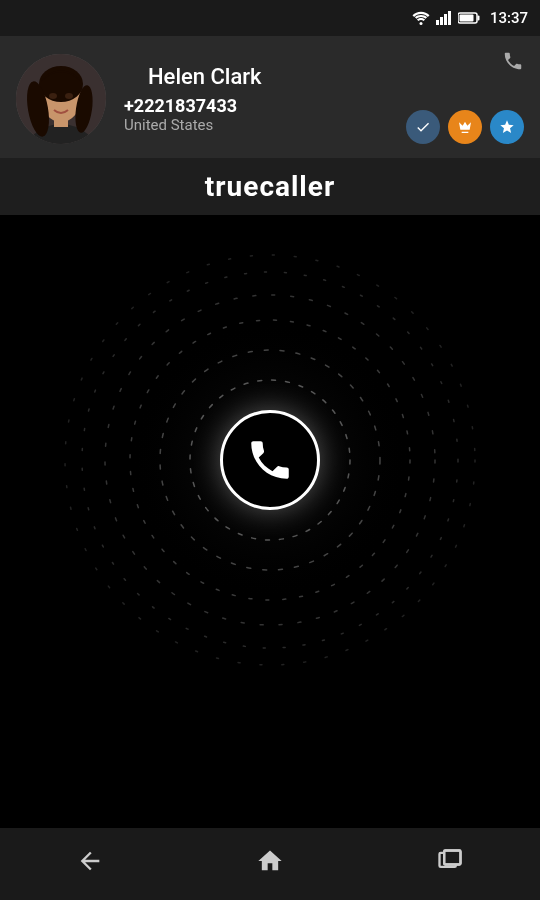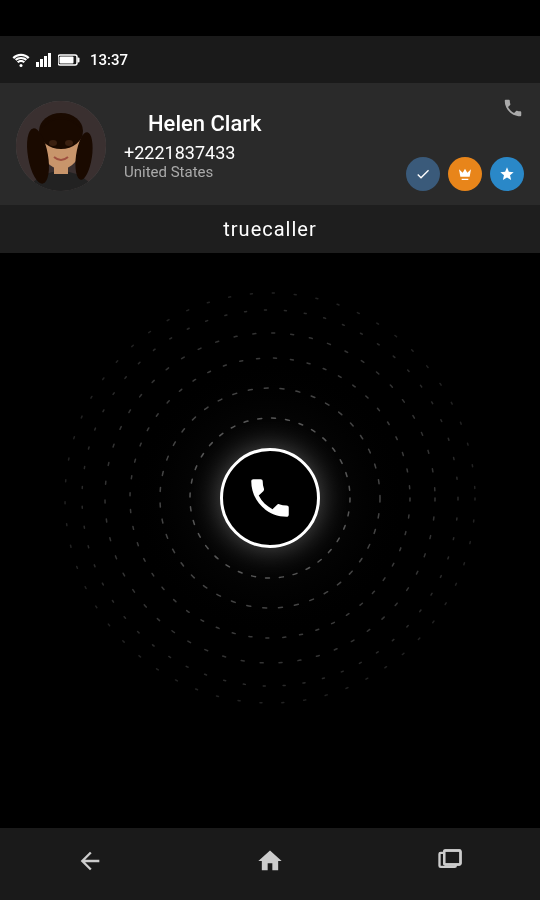--- a/index.html
+++ b/index.html
@@ -9,28 +9,27 @@
       height: 900px;
       background: #000;
       font-family: 'Roboto', Arial, sans-serif;
       overflow: hidden;
       position: relative;
     }
 
     
     #status-bar {
       width: 100%;
-      height: 47px;
+      height: 36px;
       background: #1a1a1a;
       display: flex;
       align-items: center;
-      justify-content: flex-start;
+      justify-content: flex-end;
       padding: 0 12px;
       gap: 6px;
-      margin-top: 36px;
     }
 
     #time {
       color: #fff;
       font-size: 15px;
       font-weight: 500;
       margin-left: 4px;
     }
 
     
@@ -67,21 +66,21 @@
       color: #fff;
       font-size: 22px;
       font-weight: 500;
       line-height: 1.2;
       margin-left: 24px;
     }
 
     #contact-phone {
       color: #fff;
       font-size: 18px;
-      font-weight: 400;
+      font-weight: 700;
       margin-top: 4px;
     }
 
     #contact-location {
       color: #aaa;
       font-size: 15px;
       margin-top: 0;
     }
 
     #call-icon-top {
@@ -114,22 +113,22 @@
     .badge-check { background: #3a5a7a; color: #fff; }
     .badge-crown { background: #e8851a; color: #fff; }
     .badge-star  { background: #2a88c8; color: #fff; }
 
     
     #truecaller-label {
       background: #1e1e1e;
       text-align: center;
       padding: 12px 0;
       color: #fff;
-      font-size: 20px;
-      font-weight: 400;
+      font-size: 28px;
+      font-weight: 700;
       letter-spacing: 1px;
     }
 
     
     #call-area {
       background: #000;
       flex: 1;
       display: flex;
       align-items: center;
       justify-content: center;

